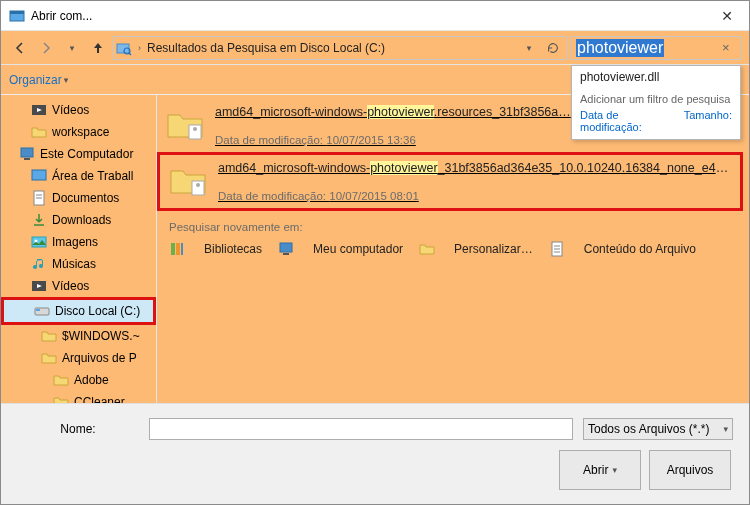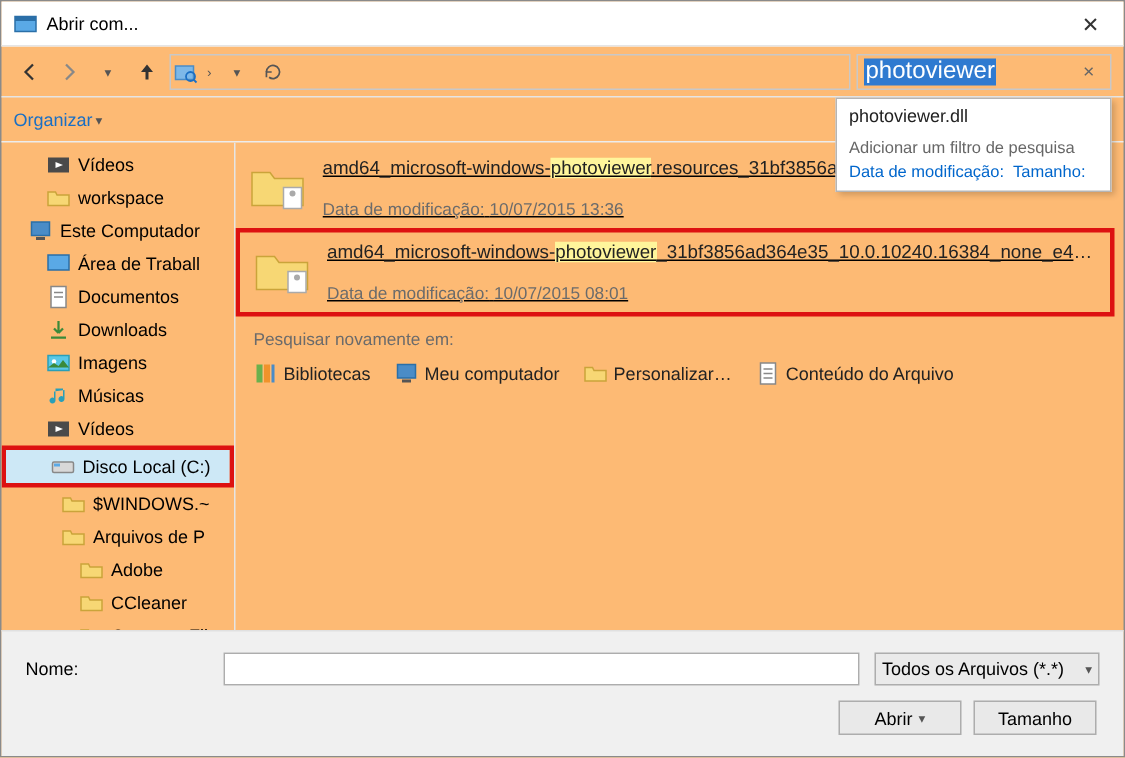--- a/index.html
+++ b/index.html
@@ -11,21 +11,21 @@
 .titlebar .tclose { width: 40px; height: 28px; display: flex; align-items: center; justify-content: center; font-size: 14px; color: #333; }
 .navbar { height: 34px; display: flex; align-items: center; gap: 4px; padding: 0 8px; border-bottom: 1px solid #e5e5e5; position: relative; }
 .navbtn { width: 22px; height: 22px; display: flex; align-items: center; justify-content: center; color: #444; }
 .addrwrap { flex: 1; height: 24px; border: 1px solid #c8c8c8; display: flex; align-items: center; padding: 0 2px; gap: 6px; }
 .addricon { width: 16px; height: 16px; }
 .addrtext { font-size: 12px; flex: 1; color: #222; white-space: nowrap; overflow: hidden; }
 .addrbtns { display: flex; gap: 2px; }
 .searchbox { width: 170px; height: 24px; border: 1px solid #c8c8c8; display: flex; align-items: center; padding: 0 4px; position: relative; }
 .searchhl { background: #2f7ad0; color: #fff; padding: 0 1px; }
 .searchclear { width: 14px; color: #666; font-size: 13px; }
-.suggestbox { position: absolute; top: 34px; right: 8px; width: 184px; background: #fff; border: 1px solid #b5b5b5; box-shadow: 2px 2px 4px rgba(0,0,0,0.18); z-index: 50; font-size: 12px; }
+.suggestbox { position: absolute; top: 34px; right: 8px; width: 170px; background: #fff; border: 1px solid #b5b5b5; box-shadow: 2px 2px 4px rgba(0,0,0,0.18); z-index: 50; font-size: 12px; }
 .suggestrow { padding: 4px 8px; color: #222; }
 .suggesthdr { padding: 5px 8px 2px; color: #666; font-size: 11px; }
 .suggestfilters { padding: 2px 8px 6px; display: flex; gap: 6px; }
 .suggestfilter { color: #0066cc; font-size: 11px; }
 .toolbar { height: 30px; display: flex; align-items: center; padding: 0 8px; border-bottom: 1px solid #ececec; gap: 10px; }
 .toolitem { font-size: 12px; color: #1a6fc4; display: flex; align-items: center; gap: 2px; }
 .toolright { margin-left: auto; display: flex; gap: 8px; color: #555; }
 .body { flex: 1; display: flex; overflow: hidden; }
 .sidebar { width: 156px; border-right: 1px solid #e5e5e5; padding: 4px 0; font-size: 12px; overflow: hidden; }
 .treeitem { height: 22px; display: flex; align-items: center; padding-left: 18px; gap: 5px; white-space: nowrap; overflow: hidden; }
@@ -38,29 +38,29 @@
 .content { flex: 1; display: flex; flex-direction: column; overflow: hidden; padding: 4px 6px 4px 0; }
 .resultrow { display: flex; gap: 10px; padding: 6px 8px; align-items: flex-start; text-decoration: underline; }
 .resultrow.hl { border: 3px solid #d11; }
 .foldericon { width: 40px; height: 40px; flex-shrink: 0; }
 .resultmain { flex: 1; overflow: hidden; }
 .resulttitle { font-size: 12.5px; color: #222; white-space: nowrap; overflow: hidden; text-overflow: ellipsis; }
 .resulttitle .hl { background: #fff59b; }
 .resultmeta { font-size: 11.5px; color: #6b6b6b; margin-top: 15px; }
 .searchagain { padding: 10px 12px 4px; font-size: 11.5px; color: #6b6b6b; }
 .searchlocs { display: flex; gap: 16px; padding: 4px 12px; font-size: 12px; }
-.searchloc { display: flex; gap: 4px; align-items: center; color: #222; }
+.searchloc { display: flex; gap: 19px; align-items: center; color: #222; }
 .locicon { width: 16px; height: 16px; }
 .footer { border-top: 1px solid #e0e0e0; padding: 14px 16px; display: flex; flex-direction: column; gap: 10px; background: #f0f0f0; }
 .footerrow { display: flex; align-items: center; gap: 10px; }
-.footlabel { font-size: 12px; width: 122px; text-align: left; }
+.footlabel { font-size: 12px; width: 122px; text-align: center; }
 .footinput { flex: 1; height: 22px; border: 1px solid #adadad; background: #fff; font-size: 12px; padding: 0 4px; }
 .footselect { width: 150px; height: 22px; border: 1px solid #adadad; background: #eaeaea; font-size: 12px; padding: 0 4px; display: flex; align-items: center; justify-content: space-between; }
 .footbtns { display: flex; gap: 8px; justify-content: flex-end; padding-right: 2px; }
-.footbtn { width: 82px; height: 23px; border: 1px solid #adadad; background: #e9e9e9; font-size: 12px; display: flex; align-items: center; justify-content: center; }
+.footbtn { width: 82px; height: 40px; border: 1px solid #adadad; background: #e9e9e9; font-size: 12px; display: flex; align-items: center; justify-content: center; }
 .chev { font-size: 9px; color: #555; }
 svg { display: block; }
 </style>
 </head>
 <body>
 
 <div class="window">
 
   <div class="titlebar">
     <span class="ticon">
@@ -94,20 +94,21 @@
     </div>
     <div class="addrwrap">
       <span class="addricon">
         <svg viewBox="0 0 16 16">
             <rect x="1" y="4" width="12" height="9" fill="#7db8e8" stroke="#4a8cc7"></rect>
             <circle cx="11" cy="11" r="3" fill="none" stroke="#1a6fc4" stroke-width="1.2"></circle>
             <line x1="13" y1="13" x2="15" y2="15" stroke="#1a6fc4" stroke-width="1.2"></line>
           </svg>
       </span>
       <span class="chev">›</span>
+      <span class="addrtext">Resultados da Pesquisa em Disco Local (C:)</span>
       <div class="addrbtns">
         <span class="navbtn">
             <span class="chev">▾</span>
           </span>
         <span class="navbtn">
           <svg width="14" height="14" viewBox="0 0 16 16">
               <path d="M3 8a5 5 0 1 1 2 4" fill="none" stroke="#555" stroke-width="1.3"></path>
               <path d="M3 12 L3 8 L7 8" fill="none" stroke="#555" stroke-width="1.3"></path>
             </svg>
         </span>
@@ -372,17 +373,17 @@
       <div class="footselect">
           <span>Todos os Arquivos (*.*)</span>
           <span class="chev">▾</span>
         </div>
     </div>
     <div class="footbtns">
       <div class="footbtn">
           <span>Abrir</span> 
           <span class="chev" style="margin-left:4px">▾</span>
         </div>
-      <div class="footbtn">Tamanho</div>
+      <div class="footbtn">Arquivos</div>
     </div>
   </div>
 
 </div>
 
 </body></html>

